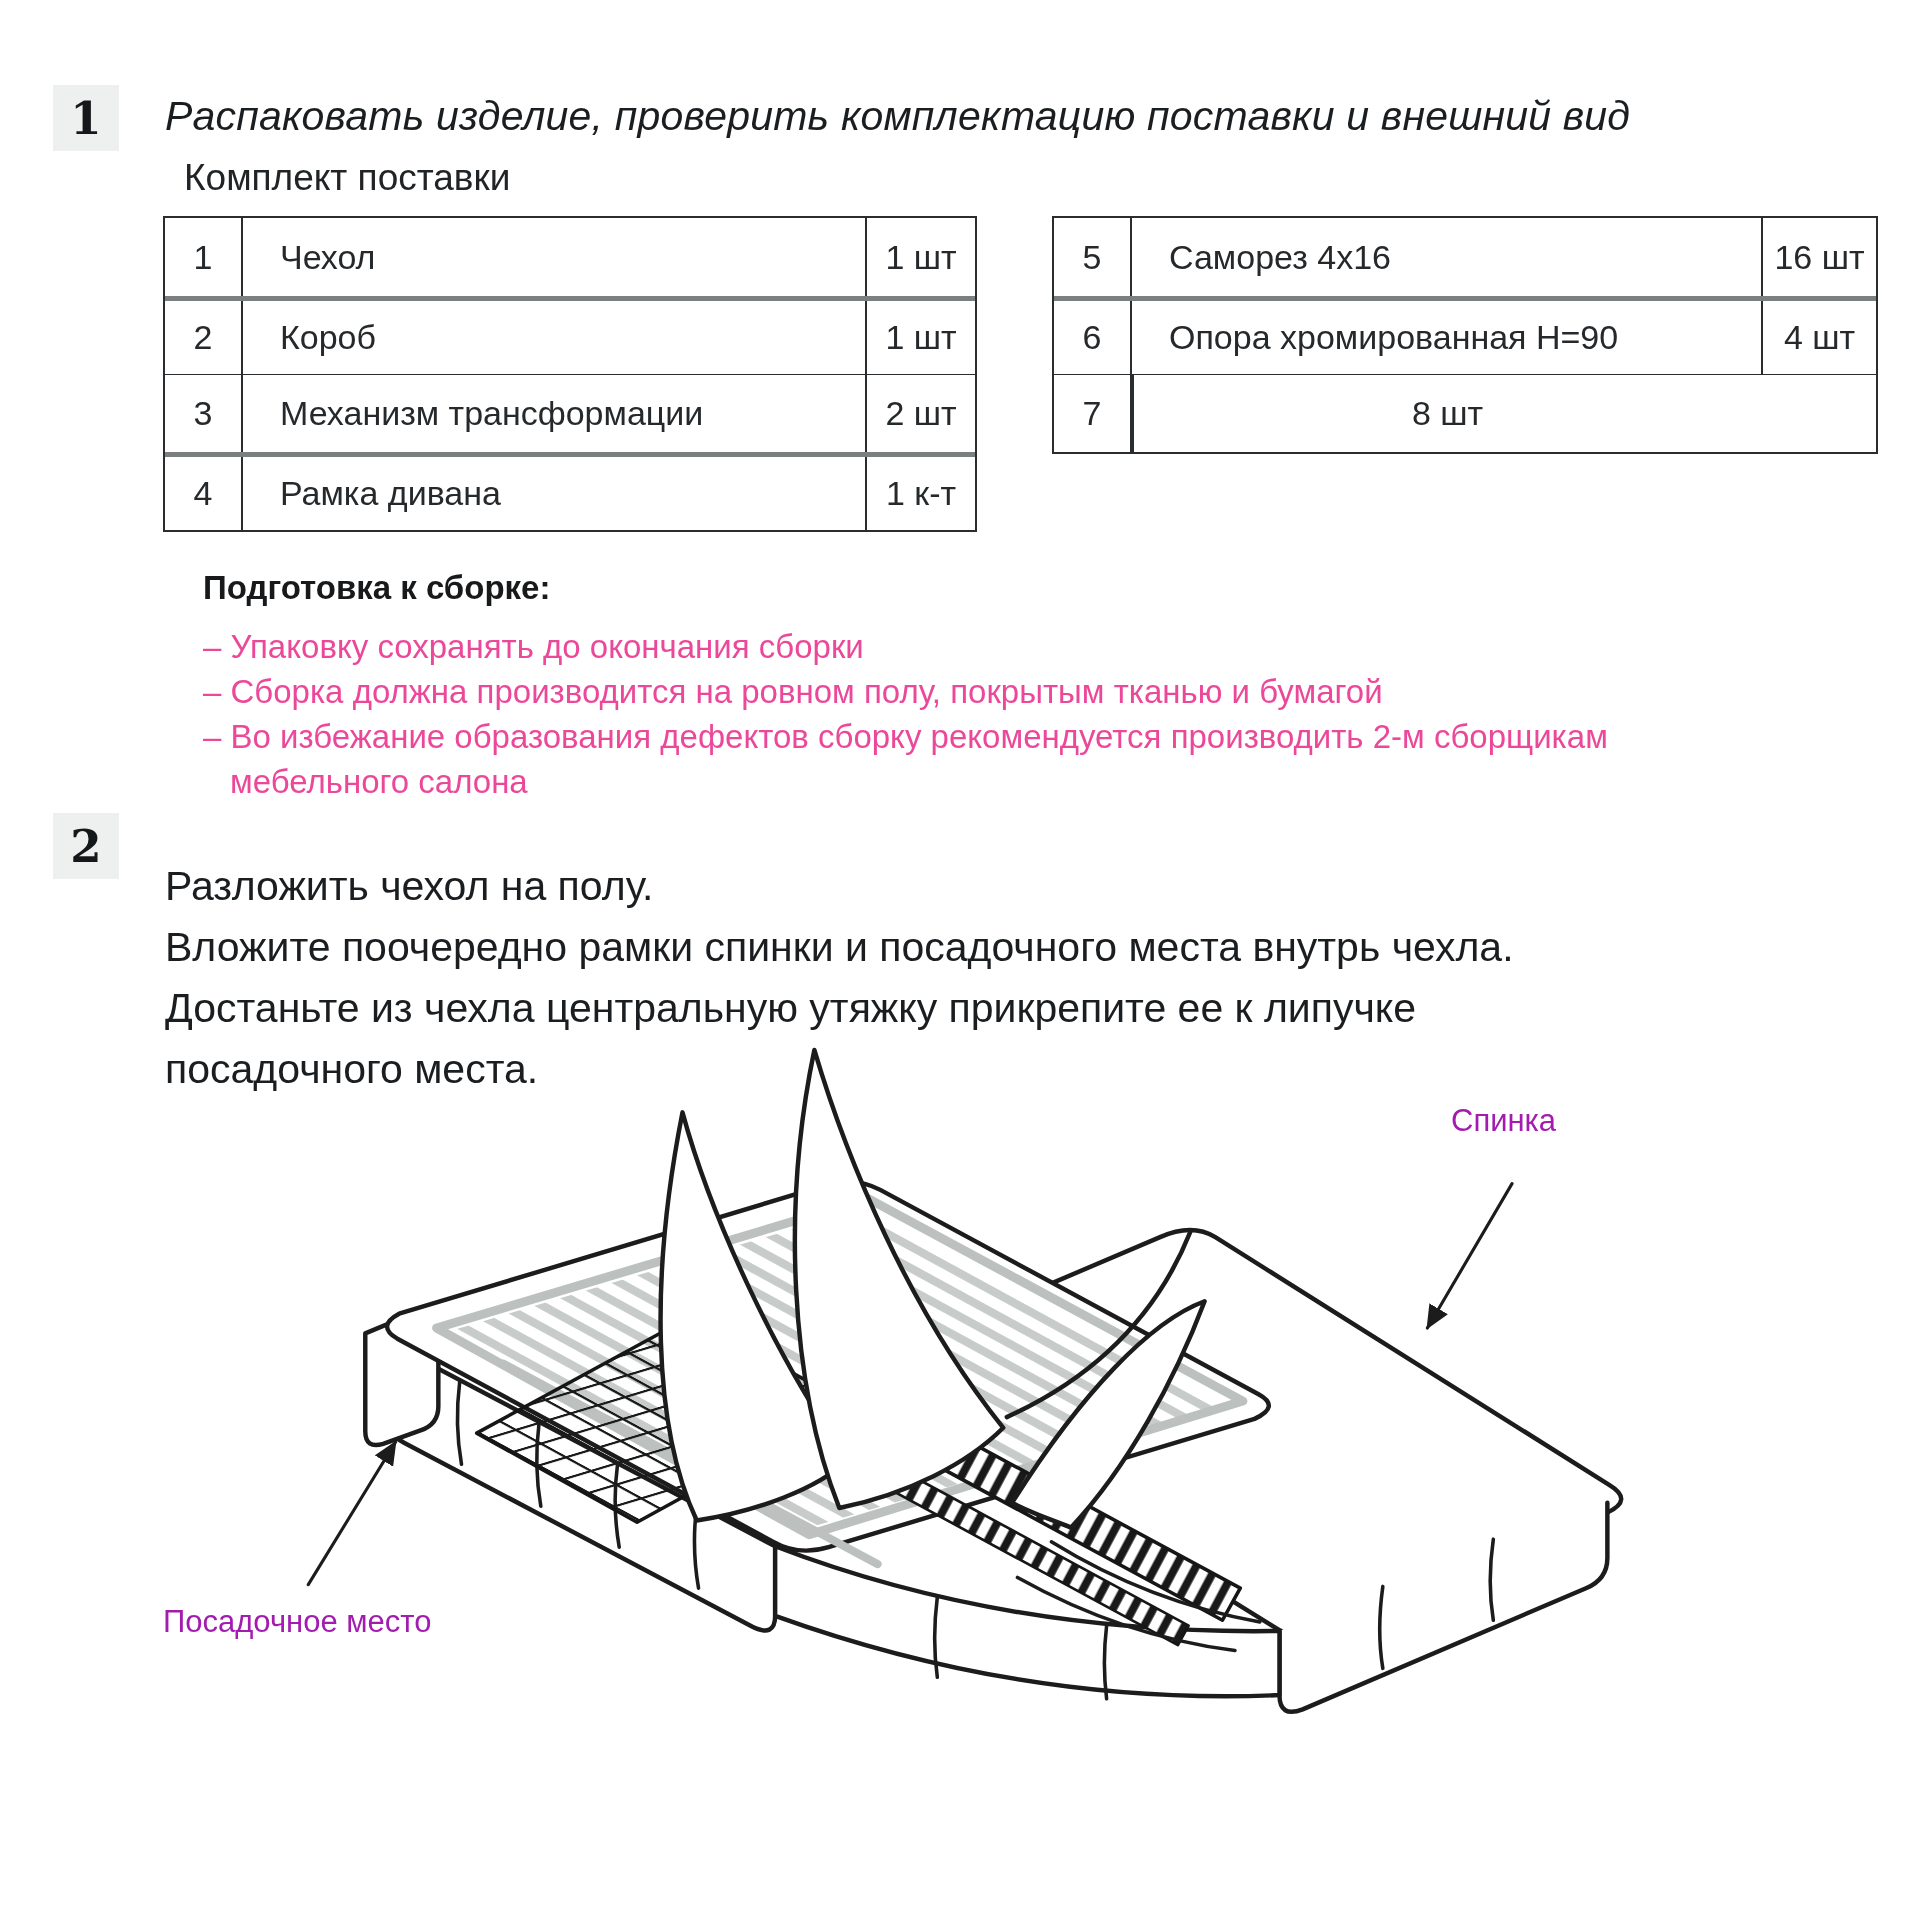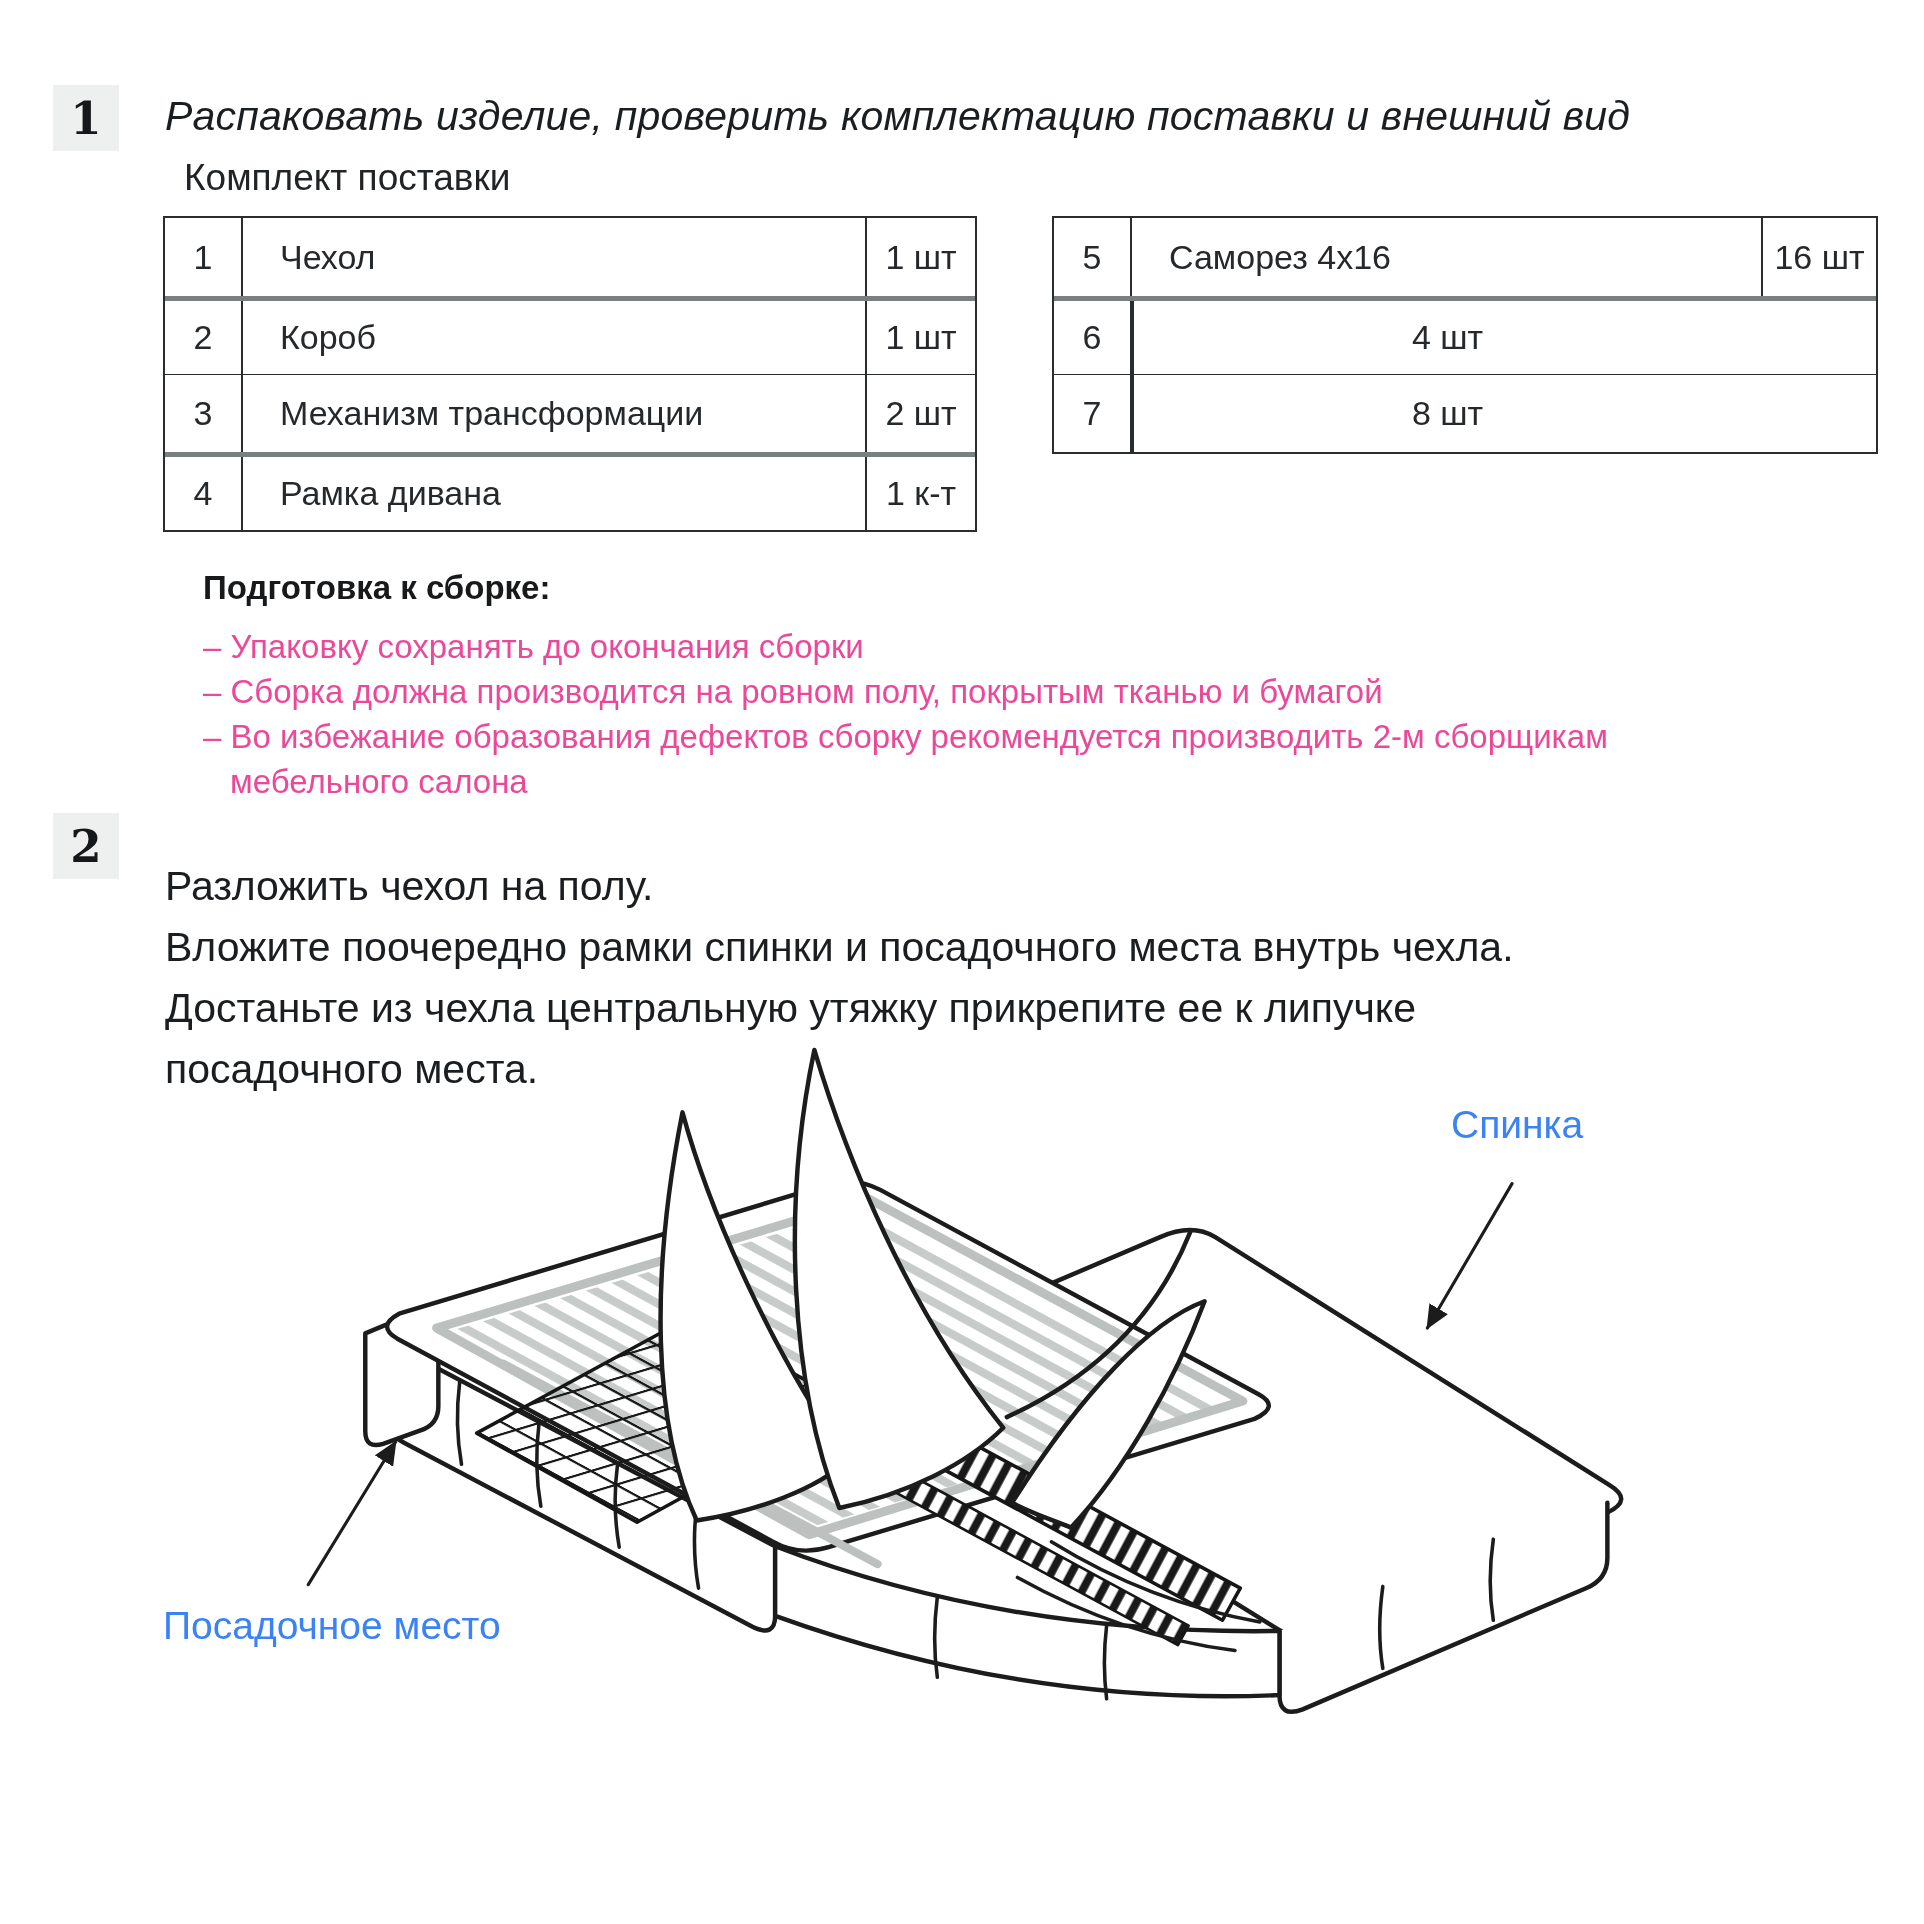--- a/index.html
+++ b/index.html
@@ -38,21 +38,21 @@
   .c-name{padding-left:37px;}
   .c-qty{justify-content:center;border-left:2.7px solid #2a2d2f;}
   
   .prep{position:absolute;left:203px;top:569px;width:1461px;}
   .prep-title{font-size:33px;font-weight:bold;color:#17191b;margin-bottom:17px;}
   .prep-item{font-size:33px;line-height:45px;color:#ec4899;padding-left:27px;text-indent:-27px;}
   
   .step2-lines{position:absolute;left:165px;top:816px;font-size:41px;line-height:61px;color:#1b1e20;margin-top:40px;}
   
   .diagram-svg{position:absolute;left:294px;top:1007px;width:1390px;height:740px;}
-  .diag-label{position:absolute;font-size:39px;color:#3b82f6;white-space:nowrap;}
+  .diag-label{position:absolute;font-size:31px;color:#a21caf;white-space:nowrap;}
   #label-back{left:1451px;top:1103px;}
   #label-seat{left:163px;top:1604px;}
 </style>
 </head>
 <body>
 
 <div class="page">
 
   <div class="badge" id="badge1">1</div>
   <div class="step-title">Распаковать изделие, проверить комплектацию поставки и внешний вид</div>
@@ -82,20 +82,21 @@
   </div>
 
   <div class="ktable" id="table-right">
     <div class="trow">
       <div class="cell c-num">5</div>
       <div class="cell c-name">Саморез 4х16</div>
       <div class="cell c-qty">16 шт</div>
     </div>
     <div class="trow sep-gray">
       <div class="cell c-num">6</div>
+      <div class="cell c-name">Опора хромированная Н=90</div>
       <div class="cell c-qty">4 шт</div>
     </div>
     <div class="trow sep-dark">
       <div class="cell c-num">7</div>
       <div class="cell c-qty">8 шт</div>
     </div>
   </div>
 
   <div class="prep">
     <div class="prep-title">Подготовка к сборке:</div>

